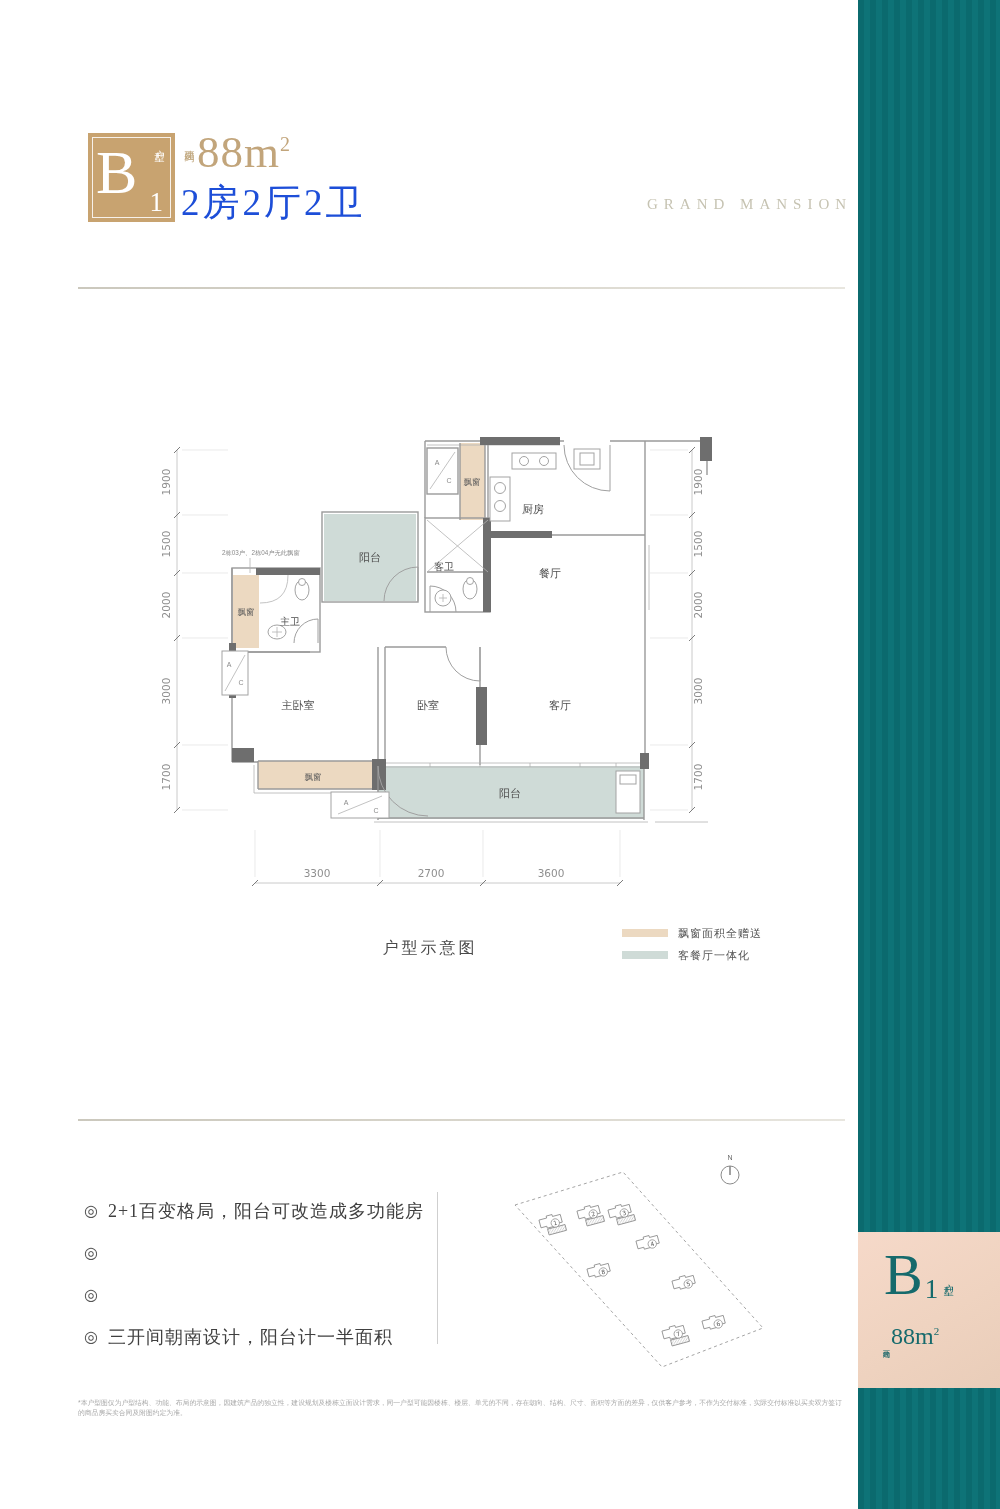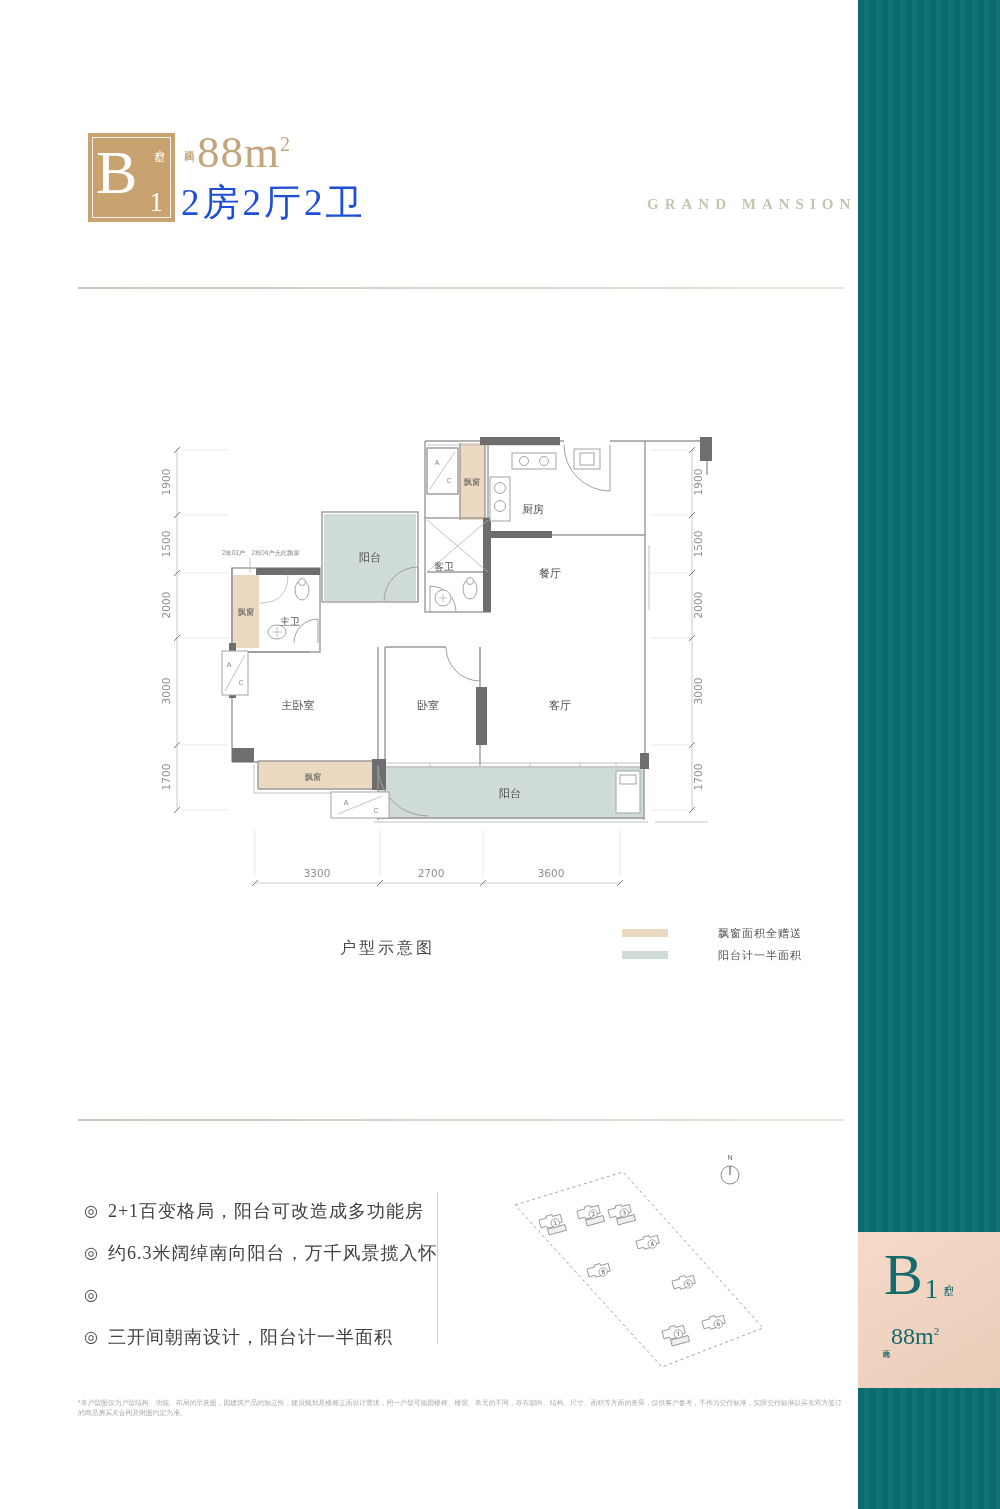--- a/index.html
+++ b/index.html
@@ -25,21 +25,21 @@
   .h-badge{position:absolute;left:88px;top:133px;width:87px;height:89px;background:#c8a370;color:#fff;}
   .h-badge:after{content:"";position:absolute;inset:4px;border:1px solid rgba(255,255,255,.85);}
   .hb-letter{position:absolute;left:8px;top:-4px;font-size:62px;line-height:1.4;}
   .hb-unit{position:absolute;right:9px;top:9px;writing-mode:vertical-rl;text-orientation:upright;font-size:10px;letter-spacing:2px;}
   .hb-num{position:absolute;right:12px;bottom:4px;font-size:27px;}
   .h-areaPrefix{position:absolute;left:182px;top:142px;writing-mode:vertical-rl;text-orientation:upright;
     font-size:10px;color:#c2a980;letter-spacing:1px;}
   .h-areaValue{position:absolute;left:197px;top:126px;font-size:45px;color:#c2a57b;letter-spacing:1px;}
   .h-areaValue sup{font-size:20px;}
   .h-layout{position:absolute;left:181px;top:178px;font-size:37px;color:#1d4ed8;letter-spacing:3px;}
-  .brand{position:absolute;left:647px;top:196px;font-size:15px;letter-spacing:6px;color:#c6c3b2;font-weight:bold;}
+  .brand{position:absolute;left:647px;top:196px;font-size:15px;letter-spacing:6px;color:#c6c3b2;}
 
   .rule{position:absolute;left:78px;width:767px;height:2px;
     background:linear-gradient(90deg,#cbc8bd 0%,#d8d5cb 50%,#e8e6df 100%);}
   .rule1{top:287px;} .rule2{top:1119px;}
 
   
   svg text{user-select:none;}
   .wall{stroke:#9a9a9a;stroke-width:1.4;fill:none;}
   .wall2{stroke:#b3b3b3;stroke-width:.8;fill:none;}
   .dark{fill:#6e6e6e;}
@@ -49,24 +49,24 @@
   .door{stroke:#a0a0a0;stroke-width:1;fill:none;}
   .room-label{font-size:11px;fill:#4e4e4e;text-anchor:middle;font-family:"Liberation Sans",sans-serif;}
   .room-label.sm{font-size:8.5px;fill:#5a5a5a;}
   .ac-t{font-size:7px;fill:#8a8a8a;text-anchor:middle;}
   .note-text{font-size:6.3px;fill:#8a8a8a;}
   .dim-line{stroke:#bdbdbd;stroke-width:.8;}
   .ext-line{stroke:#dcdcdc;stroke-width:.6;}
   .tick{stroke:#7c7c7c;stroke-width:1;}
   .dim-text{font-size:10.5px;fill:#8f8f8f;text-anchor:middle;font-family:"DejaVu Sans",sans-serif;}
 
-  .plan-caption{position:absolute;left:340px;top:938px;width:180px;text-align:left;
+  .plan-caption{position:absolute;left:340px;top:938px;width:180px;text-align:center;
     font-size:16px;letter-spacing:3px;color:#4a4a4a;}
   .legend{position:absolute;left:622px;top:922px;}
-  .legend-row{display:flex;align-items:center;height:22px;gap:40px;}
+  .legend-row{display:flex;align-items:center;height:22px;}
   .legend-swatch{width:46px;height:8px;margin-right:10px;}
   .sw-bay{background:#ecd9c1;} .sw-balc{background:#cfdbd7;}
   .legend-label{font-size:11px;color:#555555;letter-spacing:1px;}
 
   
   .features{position:absolute;left:84px;top:1190px;}
   .feature-row{display:flex;align-items:center;height:42px;color:#404040;}
   .feature-bullet{font-size:16px;color:#555;margin-right:10px;line-height:1;}
   .feature-text{font-size:18px;letter-spacing:1px;text-align:center;}
   .v-divider{position:absolute;left:437px;top:1192px;width:1px;height:152px;background:#cfcfcf;}
@@ -256,34 +256,33 @@
 
 <div class="plan-caption serif">户型示意图</div>
 
 <div class="legend">
   <div class="legend-row">
     <span class="legend-swatch sw-bay"></span>
     <span class="legend-label">飘窗面积全赠送</span>
   </div>
   <div class="legend-row">
     <span class="legend-swatch sw-balc"></span>
-    <span class="legend-label">阳台计一半面积</span>
+    <span class="legend-label">客餐厅一体化</span>
   </div>
 </div>
 
 <div class="rule rule2"></div>
 
 <div class="features serif">
   <div class="feature-row">
     <span class="feature-bullet">◎</span>
     <span class="feature-text">2+1百变格局，阳台可改造成多功能房</span>
   </div>
   <div class="feature-row">
     <span class="feature-bullet">◎</span>
-    <span class="feature-text">约6.3米阔绰南向阳台，万千风景揽入怀</span>
   </div>
   <div class="feature-row">
     <span class="feature-bullet">◎</span>
   </div>
   <div class="feature-row">
     <span class="feature-bullet">◎</span>
     <span class="feature-text">三开间朝南设计，阳台计一半面积</span>
   </div>
 </div>
 <div class="v-divider"></div>

